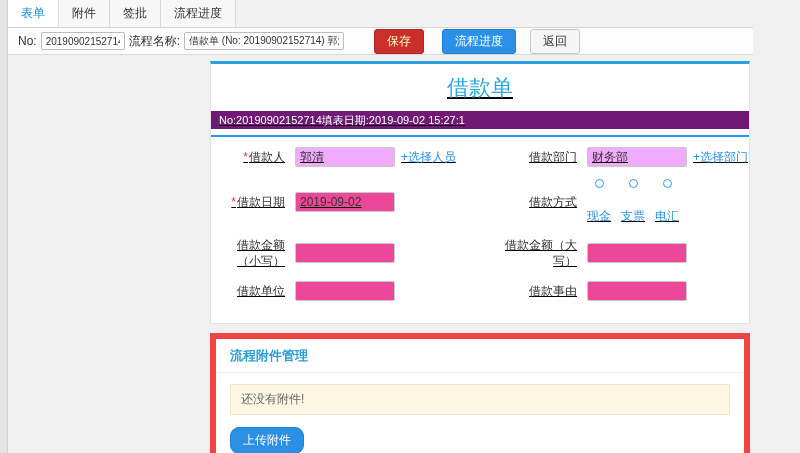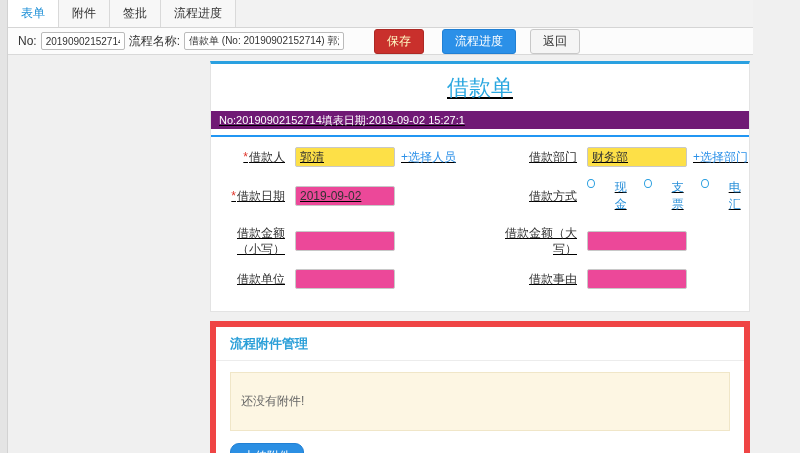--- a/index.html
+++ b/index.html
@@ -31,34 +31,34 @@
 
   
   .form-panel { border:1px solid #e3e3e3; border-top:3px solid #2aa0e0;text-decoration:underline; }
   .form-title { text-align:center; font-size:22px; color:#2aa7e0; padding:9px 0 8px; }
   .form-headerbar { height:18px; background:#701a75; color:#fff; font-size:11px; display:flex; align-items:center; padding:0 8px; white-space:nowrap; overflow:hidden; }
   .blue-line { height:2px; background:#2196f3; margin-top:6px; }
   .form-grid { display:grid; grid-template-columns:80px 200px 92px auto; align-items:center; padding:4px 0 16px; }
   .f-label { text-align:right; font-size:12px; color:#333; padding:6px 6px; line-height:1.35; }
   .f-field { padding:6px 4px; display:flex; align-items:center; gap:6px; }
   .f-input { width:100px; height:20px; border:1px solid #c8c8c8; border-radius:2px; font-size:12px; padding:0 4px; background:#ec4899; color:#333; }
-  .f-input.readonly { background:#fde047; }
+  .f-input.readonly { background:#f0abfc; }
   .req { color:#e0352b; margin-right:1px; }
   .sel-link { font-size:12px; color:#2b90e8; text-decoration:none; white-space:nowrap; cursor:pointer; }
   .radio-group { display:flex; align-items:center; gap:10px; }
-  .radio-opt { display:flex; align-items:flex-start; gap:20px; cursor:pointer; }
+  .radio-opt { display:flex; align-items:center; gap:20px; cursor:pointer;flex-direction:column; }
   .radio-circle { width:9px; height:9px; border-radius:50%; border:1px solid #2b9fe0; background:#fff; display:inline-block; }
   .radio-opt span.lbl { font-size:12px; color:#2a90d9; }
 
   
   .attach-panel { margin-top:9px; border:6px solid #ef4444; }
   .sec-title { padding:8px 14px 7px; font-size:13px; font-weight:bold; }
   .attach-title { color:#2a9fd8; border-bottom:1px solid #ececec; }
   .attach-body { padding:11px 14px 13px; }
-  .alert-empty { background:#fdf6e3; border:1px solid #f0e6c8; color:#666; font-size:12px; padding:20px 10px; }
+  .alert-empty { background:#fdf6e3; border:1px solid #f0e6c8; color:#666; font-size:12px; padding:6px 10px; }
   .btn-upload { margin-top:12px; background:#2b8fe3; border:1px solid #2180d4; color:#fff; font-size:12px; padding:4px 12px; border-radius:9px; cursor:pointer; }
 
   
   .approve-panel { margin-top:10px; border:1px solid #e0524a; padding-bottom:20px; }
   .approve-title { color:#e03b30; }
 </style>
 </head>
 <body>
 
 <div class="screen">

